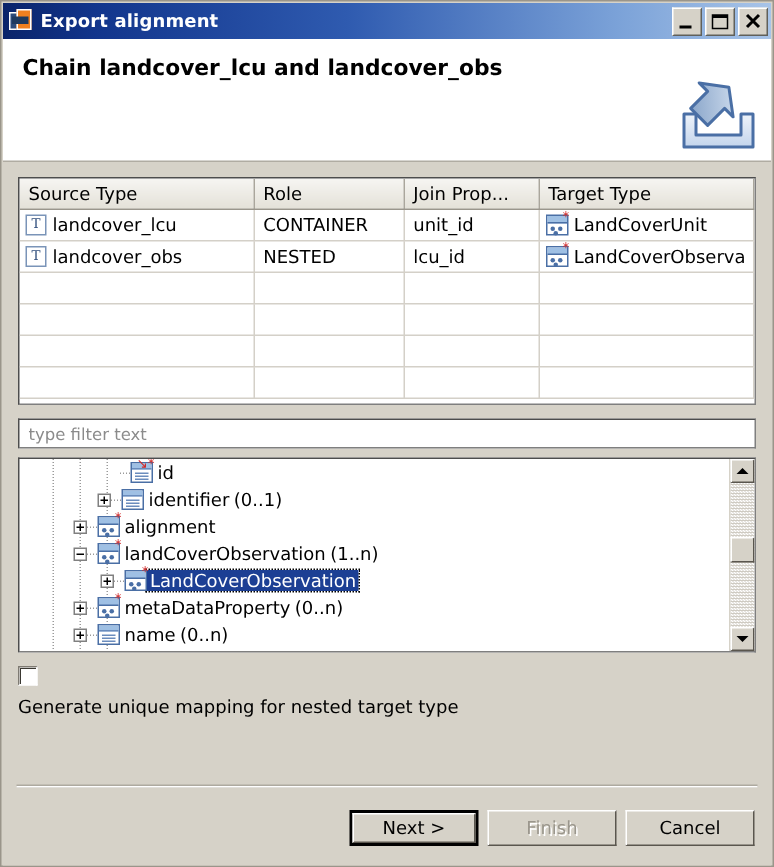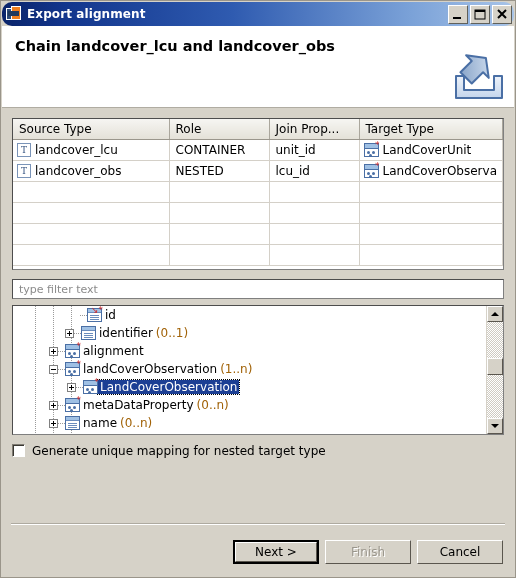--- a/index.html
+++ b/index.html
@@ -25,21 +25,20 @@
   
   .titlebar {
     height: 24px;
     flex: 0 0 24px;
     margin: 1px 1px 0 1px;
     background: linear-gradient(to right, #0a246a 0%, #12358c 12%, #2f5bb0 45%, #7ba2d8 80%, #a8c4e8 100%);
     display: flex;
     align-items: center;
     padding: 0 2px 0 4px;
     box-sizing: border-box;
-    border-radius: 10px;
   }
   .title-icon {
     width: 16px; height: 16px;
     flex: 0 0 16px;
     position: relative;
     margin-right: 5px;
   }
   .title-icon .sq-a {
     position: absolute; left: 0; top: 2px;
     width: 10px; height: 12px;
@@ -306,21 +305,21 @@
     background: #000;
   }
   .twist-spacer { width: 9px; flex: 0 0 9px; }
   .dots {
     width: 7px; flex: 0 0 7px; height: 1px;
     background-image: linear-gradient(to right, #9a9a9a 50%, transparent 0%);
     background-size: 2px 1px;
     align-self: center;
   }
   .tlabel { color: #000; padding-left: 3px; }
-  .tcard { color: #a16207; padding-left: 3px; }
+  .tcard { color: #000000; padding-left: 3px; }
   .tsel {
     background: #1c3f94;
     color: #ffffff;
     padding: 0 2px;
     outline: 1px dotted #000;
     outline-offset: 0px;
   }
 
   
   .vscroll {
@@ -360,20 +359,21 @@
     border-color: #ffffff #5a564e #5a564e #ffffff;
     box-sizing: border-box;
     cursor: default;
   }
 
   
   .cbrow {
     margin-top: 9px;
     display: flex;
     gap: 7px;
+    flex-direction: column;
   }
   .cbox {
     width: 13px; height: 13px;
     flex: 0 0 13px;
     background: #ffffff;
     border: 1px solid;
     border-color: #7f7b73 #ffffff #ffffff #7f7b73;
     box-shadow: inset 1px 1px 0 #3a3832;
     box-sizing: border-box;
     cursor: default;

